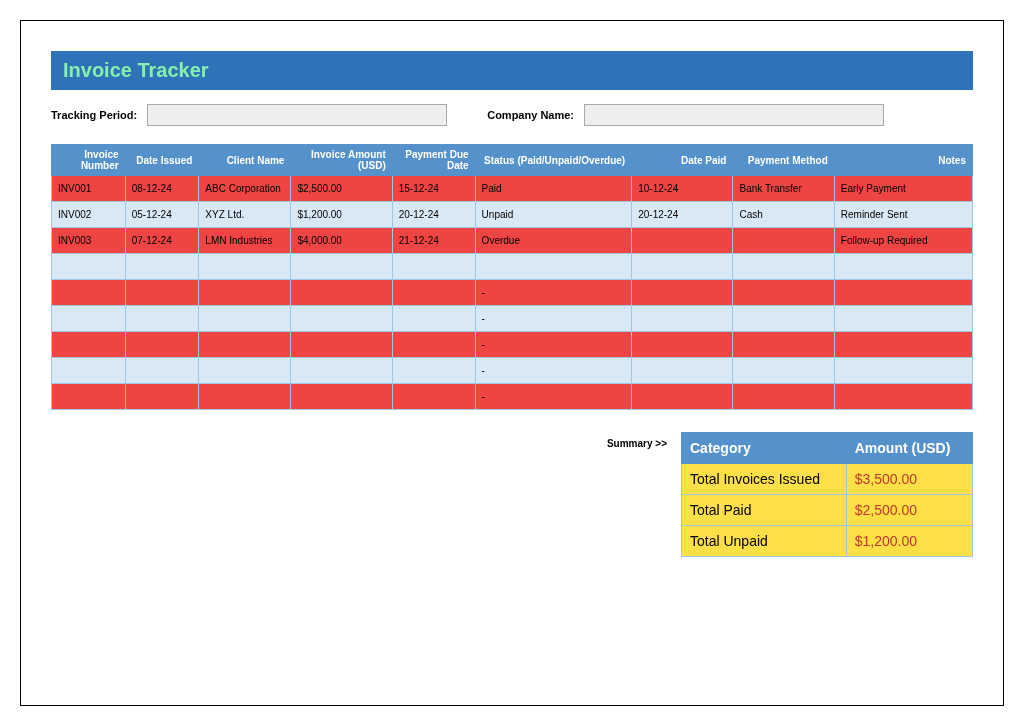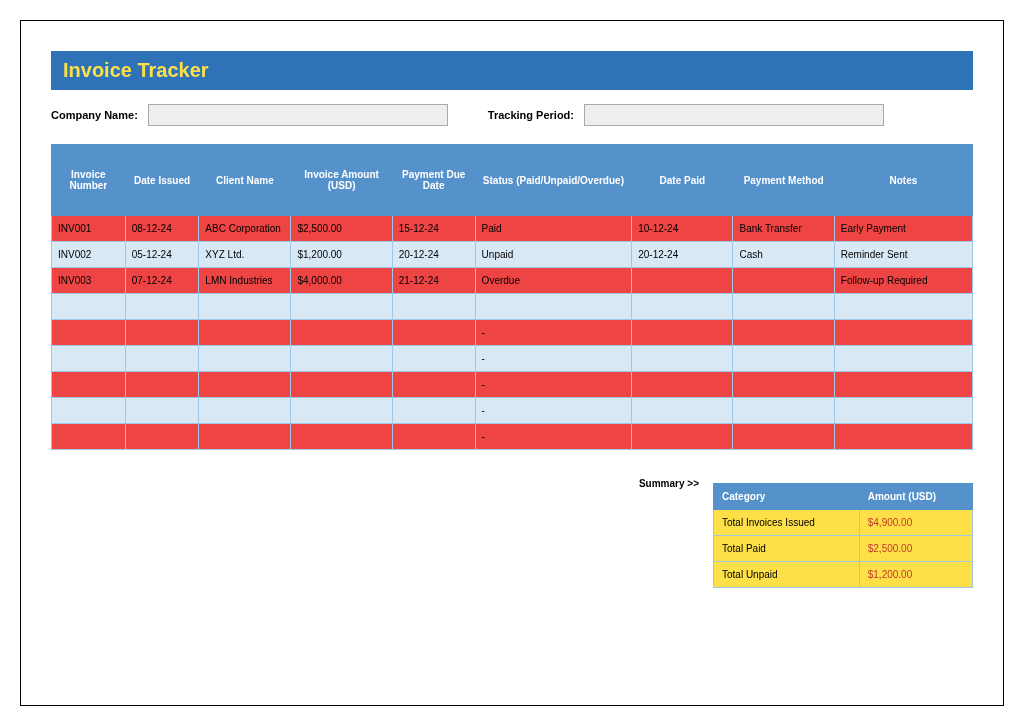--- a/index.html
+++ b/index.html
@@ -10,21 +10,21 @@
       width: 1024px;
       height: 726px;
     }
     .page-border {
       border: 1px solid #000;
       padding: 30px 30px 20px 30px;
       height: 686px;
     }
     .title-bar {
       background: #2e73b8;
-      color: #fde047;
+      color: #86efac;
       font-size: 20px;
       font-weight: bold;
       padding: 8px 12px;
       margin-bottom: 14px;
     }
     .meta-row {
       display: flex;
       gap: 40px;
       margin-bottom: 18px;
       font-size: 11px;
@@ -51,22 +51,22 @@
     }
     table.invoice {
       width: 100%;
       border-collapse: collapse;
       font-size: 10px;
       margin-bottom: 22px;
     }
     table.invoice th {
       background: #5591ca;
       color: #fff;
-      text-align: center;
-      padding: 24px 6px;
+      text-align: right;
+      padding: 4px 6px;
       border: 1px solid #5591ca;
       font-weight: bold;
       margin-top: 12px;
     }
     table.invoice td {
       border: 1px solid #9ec8e6;
       padding: 6px 6px;
       color: #000;
       height: 26px;
     }
@@ -88,23 +88,22 @@
       align-items: flex-start;
       gap: 14px;
     }
     .summary-label {
       font-size: 10px;
       font-weight: bold;
       padding-top: 6px;
     }
     table.summary {
       border-collapse: collapse;
-      font-size: 10px;
-      width: 260px;
-      margin-top: 11px;
+      font-size: 14px;
+      width: 292px;
     }
     table.summary th {
       background: #5591ca;
       color: #fff;
       text-align: left;
       padding: 7px 8px;
       border: 1px solid #5591ca;
       font-weight: bold;
     }
     table.summary td {
@@ -116,26 +115,26 @@
   </style>
 </head>
 <body>
 
 <div class="page-border">
 
   <div class="title-bar">Invoice Tracker</div>
 
   <div class="meta-row">
     <div class="meta-field">
+      <label>Tracking Period:</label>
+      <input type="text" class="period" value="" style="">
+    </div>
+    <div class="meta-field">
       <label>Company Name:</label>
       <input type="text" class="company" value="" style="">
-    </div>
-    <div class="meta-field">
-      <label>Tracking Period:</label>
-      <input type="text" class="period" value="" style="">
     </div>
   </div>
 
 
   <table class="invoice">
     <thead>
       <tr>
         <th class="col-invno">Invoice Number</th>
         <th class="col-date">Date Issued</th>
         <th class="col-client">Client Name</th>
@@ -255,21 +254,21 @@
     <table class="summary">
       <thead>
         <tr>
           <th>Category</th>
           <th>Amount (USD)</th>
         </tr>
       </thead>
       <tbody id="summary-body">
           <tr>
             <td>Total Invoices Issued</td>
-            <td class="amount">$4,900.00</td>
+            <td class="amount">$3,500.00</td>
           </tr>
           <tr>
             <td>Total Paid</td>
             <td class="amount">$2,500.00</td>
           </tr>
           <tr>
             <td>Total Unpaid</td>
             <td class="amount">$1,200.00</td>
           </tr>
         </tbody>

